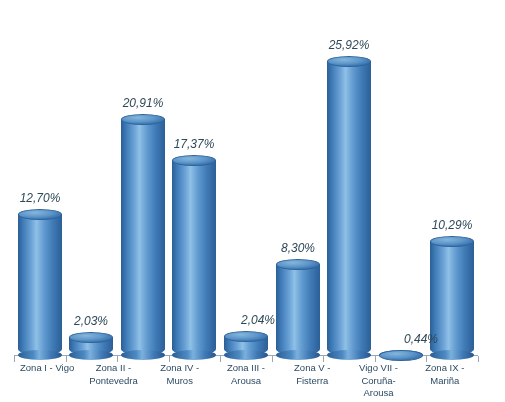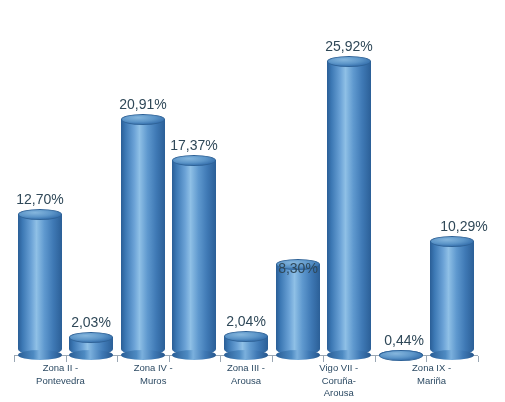--- a/index.html
+++ b/index.html
@@ -49,22 +49,23 @@
   }
   .bar-bottom{
     position:absolute;left:0;bottom:-5px;width:44px;height:10px;
     border-radius:50%;
     background:linear-gradient(to right,#2a5e96,#4d8ac2 35%,#7bb0dd 48%,#3f79b5 75%,#27578d);
   }
 
   .value-label{
     position:absolute;
     width:70px;text-align:center;
-    font-size:14px;color:#2f4858;
+    font-size:12px;color:#2f4858;
     white-space:nowrap;
+    font-style:italic;
   }
 
   
   .cat-labels{
     position:absolute;left:14px;top:362px;width:464px;height:40px;
     display:flex;
   }
   .cat-cell{
     flex:1 1 0;
     text-align:center;
@@ -138,40 +139,47 @@
           <div class="bar-body"></div>
           <div class="bar-bottom"></div>
           <div class="bar-top"></div>
         </div>
       </div>
     <div id="labels">
         <div class="value-label" style="left: 5px; top: 191px; text-align: center;">12,70%</div>
         <div class="value-label" style="left: 56px; top: 314px;">2,03%</div>
         <div class="value-label" style="left: 108px; top: 96px; text-align: center;">20,91%</div>
         <div class="value-label" style="left: 159px; top: 137px;">17,37%</div>
-        <div class="value-label" style="left: 211px; top: 313px;">2,04%</div>
-        <div class="value-label" style="left: 263px; top: 241px; margin-top: 19px;">8,30%</div>
+        <div class="value-label" style="left: 223px; top: 313px;">2,04%</div>
+        <div class="value-label" style="left: 263px; top: 241px;">8,30%</div>
         <div class="value-label" style="left: 314px; top: 38px;">25,92%</div>
-        <div class="value-label" style="left: 354px; top: 332px; text-align: right;">0,44%</div>
-        <div class="value-label" style="left: 429px; top: 218px;">10,29%</div>
+        <div class="value-label" style="left: 386px; top: 332px;">0,44%</div>
+        <div class="value-label" style="left: 417px; top: 218px;">10,29%</div>
       </div>
   </div>
 
   <div class="cat-labels" id="cat-labels">
+      <div class="cat-cell">
+        <div>Zona I - Vigo</div>
+      </div>
       <div class="cat-cell">
         <div>Zona II -</div>
         <div>Pontevedra</div>
       </div>
       <div class="cat-cell">
         <div>Zona IV -</div>
         <div>Muros</div>
       </div>
       <div class="cat-cell">
         <div>Zona III -</div>
         <div>Arousa</div>
+      </div>
+      <div class="cat-cell">
+        <div>Zona V -</div>
+        <div>Fisterra</div>
       </div>
       <div class="cat-cell">
         <div>Vigo VII -</div>
         <div>Coruña-</div>
         <div>Arousa</div>
       </div>
       <div class="cat-cell">
         <div>Zona IX -</div>
         <div>Mariña</div>
       </div>

